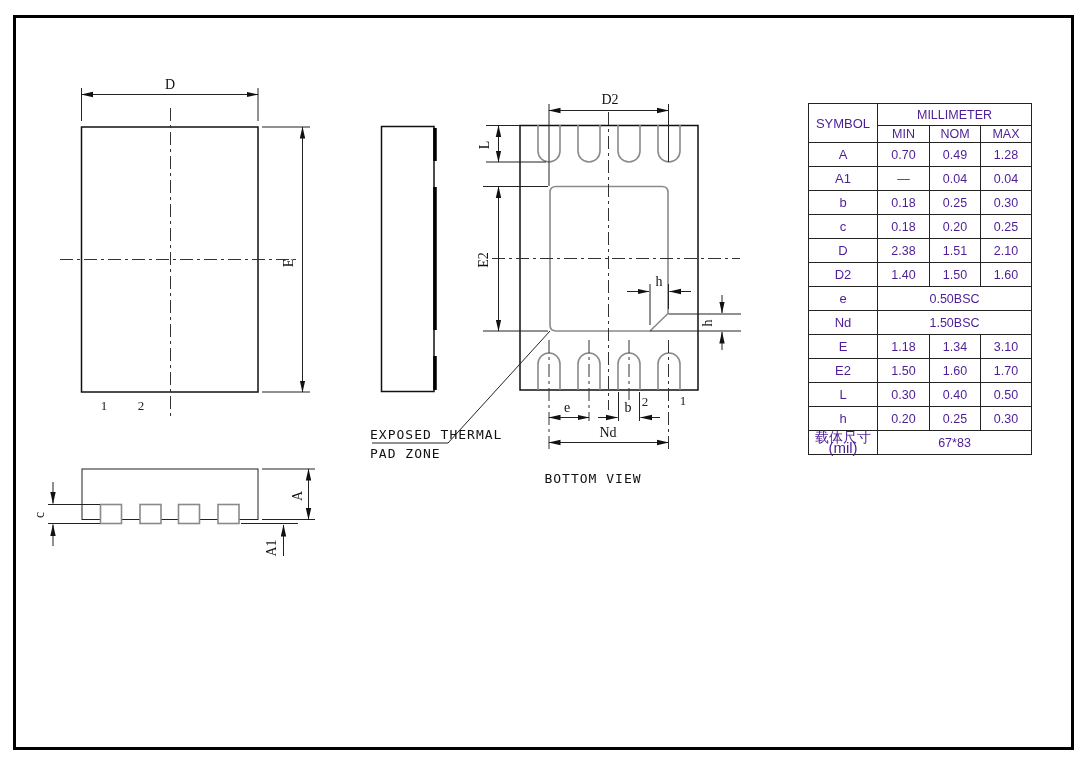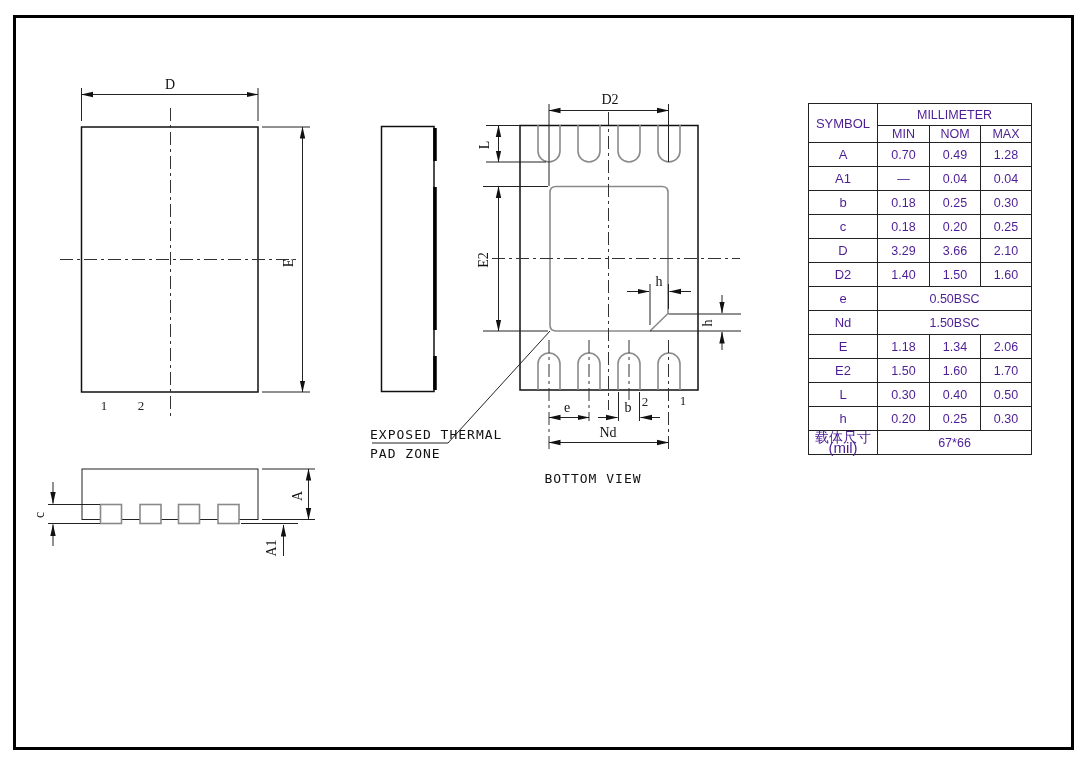--- a/index.html
+++ b/index.html
@@ -179,43 +179,43 @@
       <td class="r">0.30</td>
     </tr>
     <tr>
       <td class="r sym">c</td>
       <td class="r">0.18</td>
       <td class="r">0.20</td>
       <td class="r">0.25</td>
     </tr>
     <tr>
       <td class="r sym">D</td>
-      <td class="r">3.29</td>
-      <td class="r">3.66</td>
+      <td class="r">2.38</td>
+      <td class="r">1.51</td>
       <td class="r">2.10</td>
     </tr>
     <tr>
       <td class="r sym">D2</td>
       <td class="r">1.40</td>
       <td class="r">1.50</td>
       <td class="r">1.60</td>
     </tr>
     <tr>
       <td class="r sym">e</td>
       <td class="r" colspan="3">0.50BSC</td>
     </tr>
     <tr>
       <td class="r sym">Nd</td>
       <td class="r" colspan="3">1.50BSC</td>
     </tr>
     <tr>
       <td class="r sym">E</td>
       <td class="r">1.18</td>
       <td class="r">1.34</td>
-      <td class="r">2.06</td>
+      <td class="r">3.10</td>
     </tr>
     <tr>
       <td class="r sym">E2</td>
       <td class="r">1.50</td>
       <td class="r">1.60</td>
       <td class="r">1.70</td>
     </tr>
     <tr>
       <td class="r sym">L</td>
       <td class="r">0.30</td>
@@ -226,17 +226,17 @@
       <td class="r sym">h</td>
       <td class="r">0.20</td>
       <td class="r">0.25</td>
       <td class="r">0.30</td>
     </tr>
     <tr>
       <td class="r">
         <div class="cn1">载体尺寸</div>
         <div class="cn2">(mil)</div>
       </td>
-      <td class="r" colspan="3">67*66</td>
+      <td class="r" colspan="3">67*83</td>
     </tr>
   </tbody>
     </table>
 </div>
 
 </body></html>

